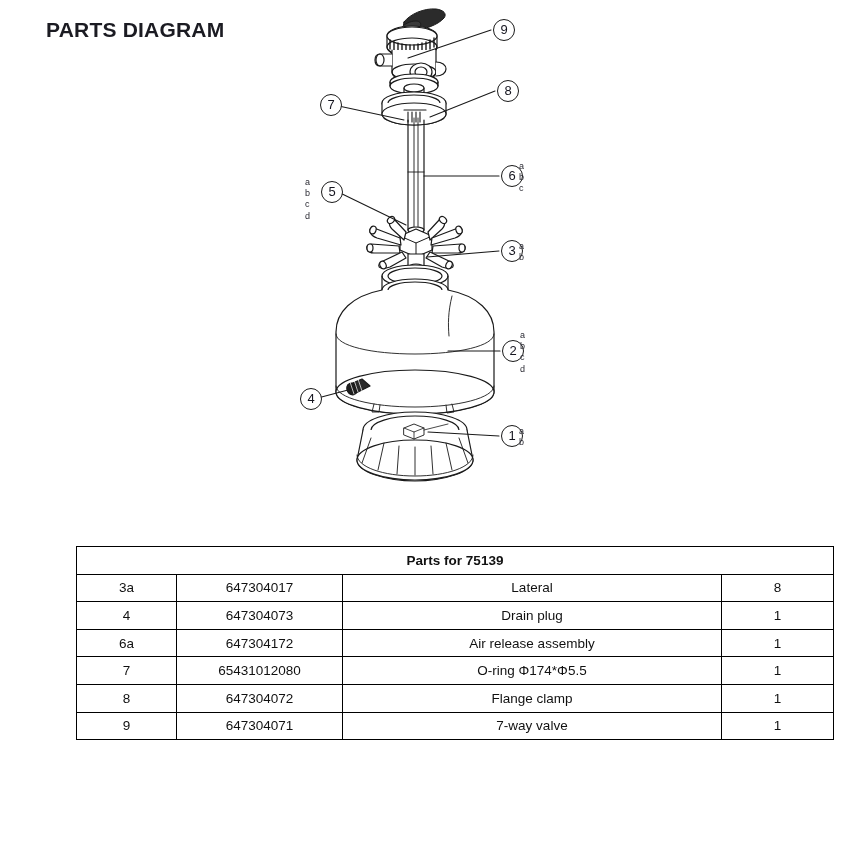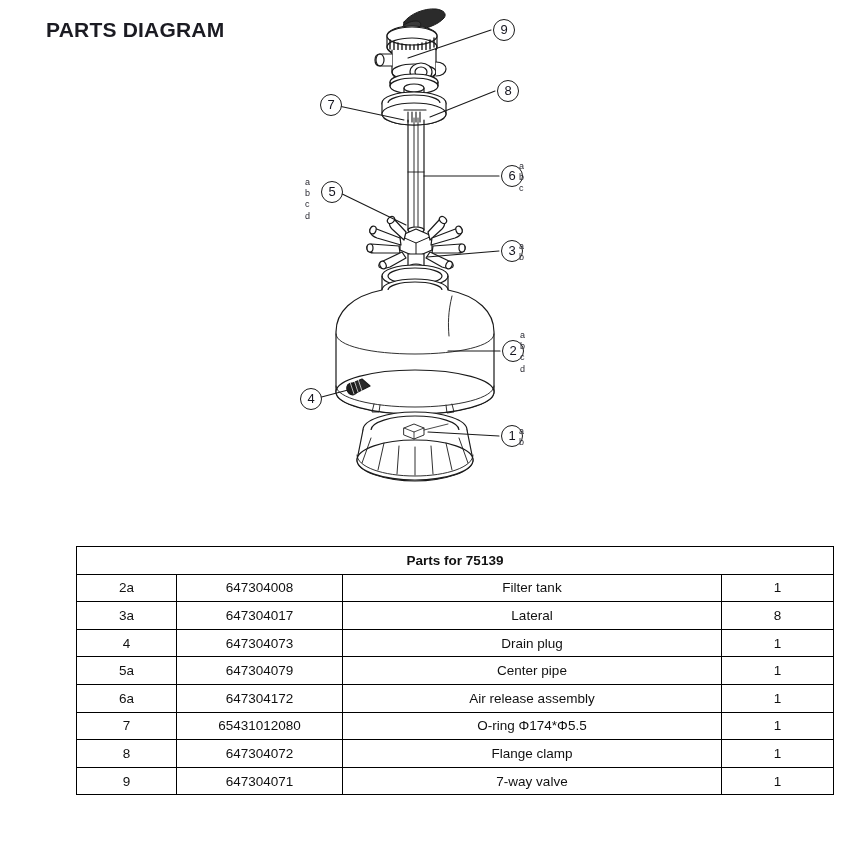--- a/index.html
+++ b/index.html
@@ -317,44 +317,32 @@
         <col class="col-desc">
         <col class="col-qty">
     </colgroup>
     <thead>
       <tr>
         <th class="caption-cell" colspan="4">Parts for 75139</th>
       </tr>
     </thead>
     <tbody id="parts-table-body">
         <tr>
-          <td>2a</td>
-          <td>647304008</td>
-          <td>Filter tank</td>
-          <td>1</td>
-        </tr>
-        <tr>
           <td>3a</td>
           <td>647304017</td>
           <td>Lateral</td>
           <td>8</td>
         </tr>
         <tr>
           <td>4</td>
           <td>647304073</td>
           <td>Drain plug</td>
           <td>1</td>
         </tr>
         <tr>
-          <td>5a</td>
-          <td>647304079</td>
-          <td>Center pipe</td>
-          <td>1</td>
-        </tr>
-        <tr>
           <td>6a</td>
           <td>647304172</td>
           <td>Air release assembly</td>
           <td>1</td>
         </tr>
         <tr>
           <td>7</td>
           <td>65431012080</td>
           <td>O-ring Φ174*Φ5.5</td>
           <td>1</td>

